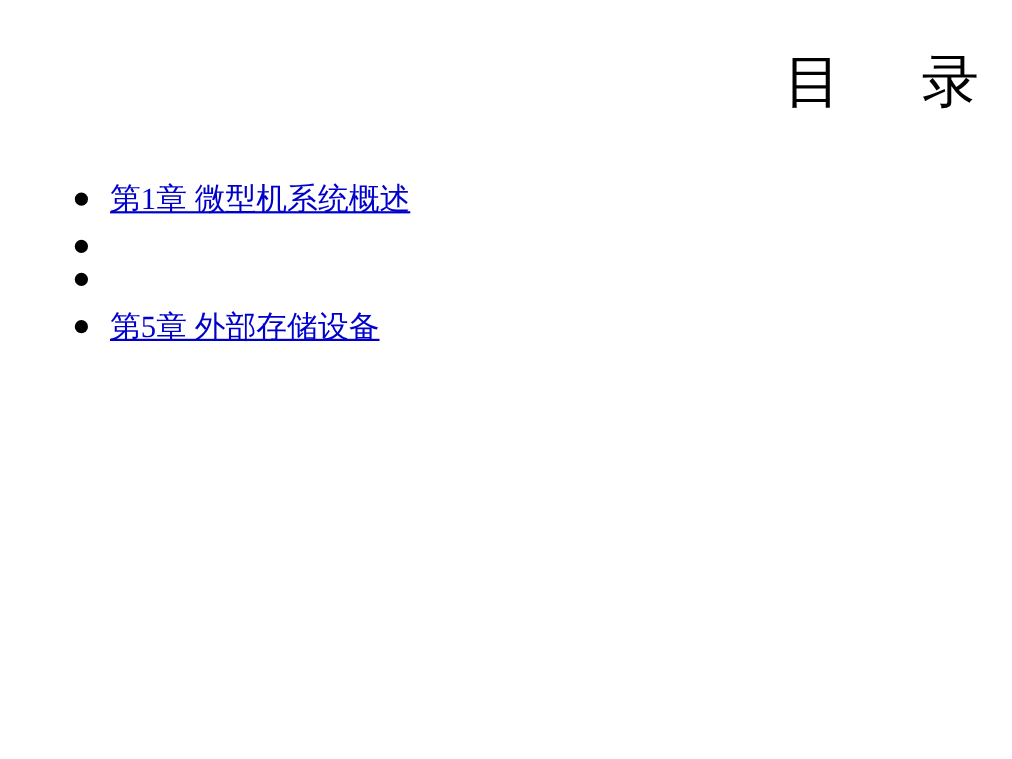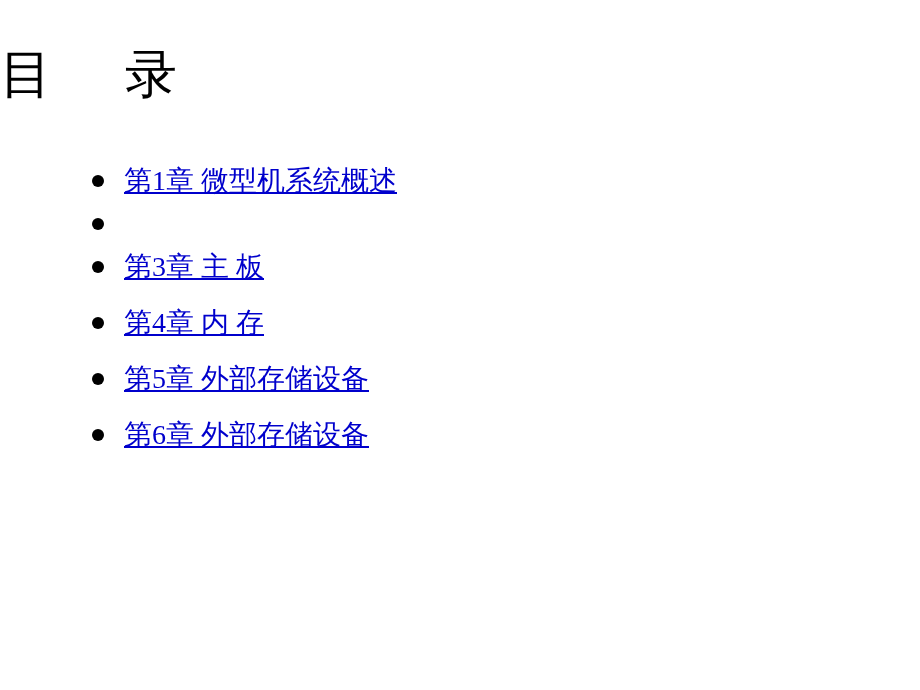--- a/index.html
+++ b/index.html
@@ -14,21 +14,21 @@
       background-color: #ffffff;
       font-family: "SimSun", "宋体", serif;
       overflow: hidden;
     }
 
     .page {
       width: 920px;
       height: 582px;
       display: flex;
       flex-direction: column;
-      align-items: flex-start;
+      align-items: flex-end;
       padding-top: 40px;
     }
 
     .title {
       font-size: 52px;
       color: #000000;
       letter-spacing: 30px;
       margin-bottom: 40px;
       font-weight: normal;
     }
@@ -74,28 +74,19 @@
   <ul class="toc-list">
   <li>
         <span class="bullet"></span>
         <a class="toc-link" href="#">第1章  微型机系统概述</a>
       </li>
       <li>
         <span class="bullet"></span>
       </li>
       <li>
         <span class="bullet"></span>
-        <a class="toc-link" href="#">第3章  主   板</a>
-      </li>
-      <li>
-        <span class="bullet"></span>
-        <a class="toc-link" href="#">第4章  内  存</a>
       </li>
       <li>
         <span class="bullet"></span>
         <a class="toc-link" href="#">第5章  外部存储设备</a>
       </li>
-      <li>
-        <span class="bullet"></span>
-        <a class="toc-link" href="#">第6章  外部存储设备</a>
-      </li>
     </ul>
 </div>
 
 </body></html>

